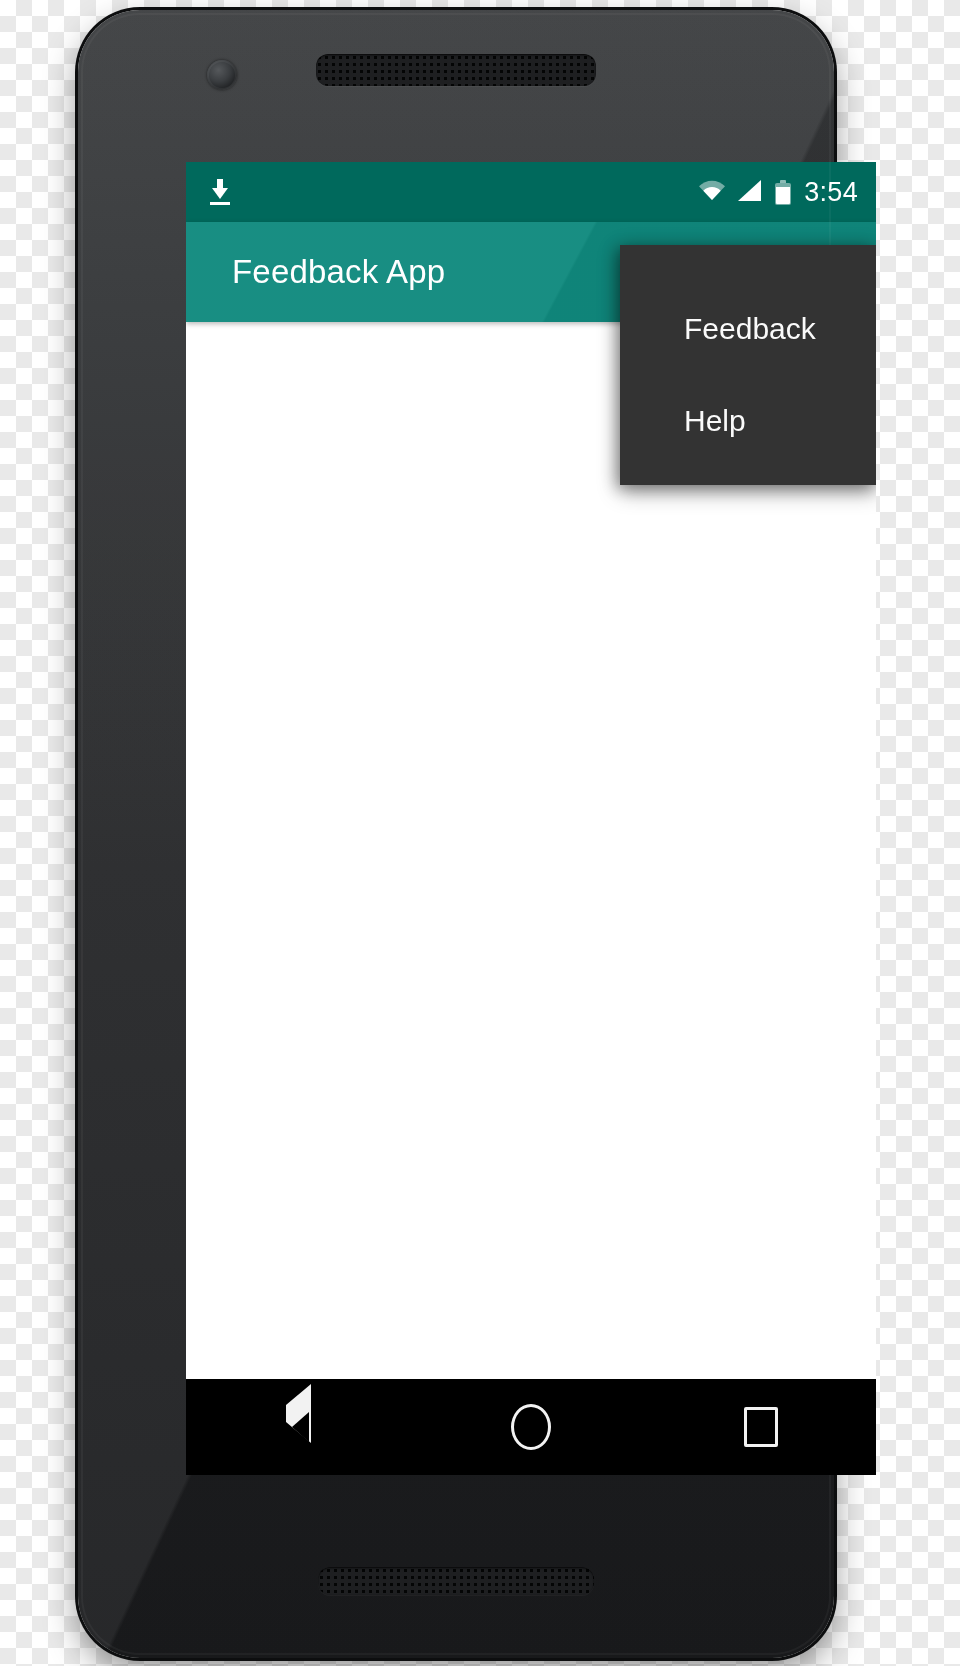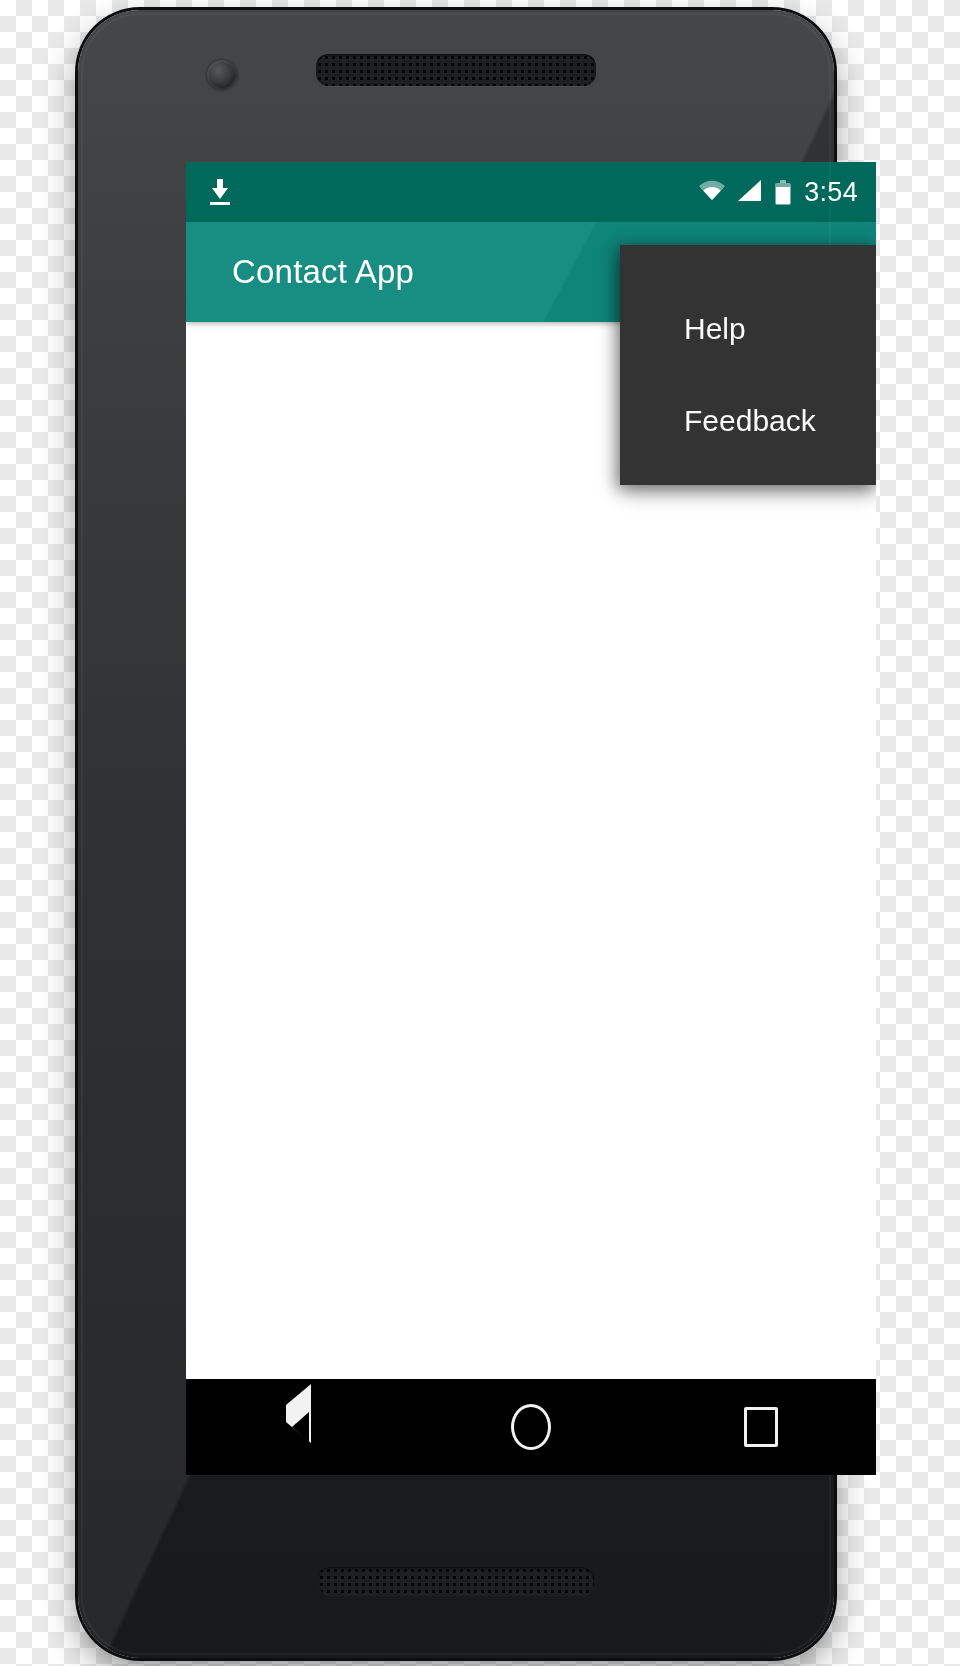--- a/index.html
+++ b/index.html
@@ -192,30 +192,30 @@
           <span class="battery-icon">
             <span class="cap"></span>
               <span class="shell"></span>
               <span class="fill"></span>
           </span>
           <span id="clock">3:54</span>
         </div>
       </div>
 
       <div id="app-bar">
-        <span id="app-bar-title">Contact App</span>
+        <span id="app-bar-title">Feedback App</span>
       </div>
 
       <div id="content">
         <span></span>
       </div>
 
       <div id="popup-menu">
+        <div class="menu-item">Feedback</div>
         <div class="menu-item">Help</div>
-        <div class="menu-item">Feedback</div>
       </div>
 
       <div id="nav-bar">
         <div class="nav-btn">
           <span class="nav-back-wrap">
             <span class="nav-back"></span>
           </span>
         </div>
         <div class="nav-btn">
           <span class="nav-home"></span>

